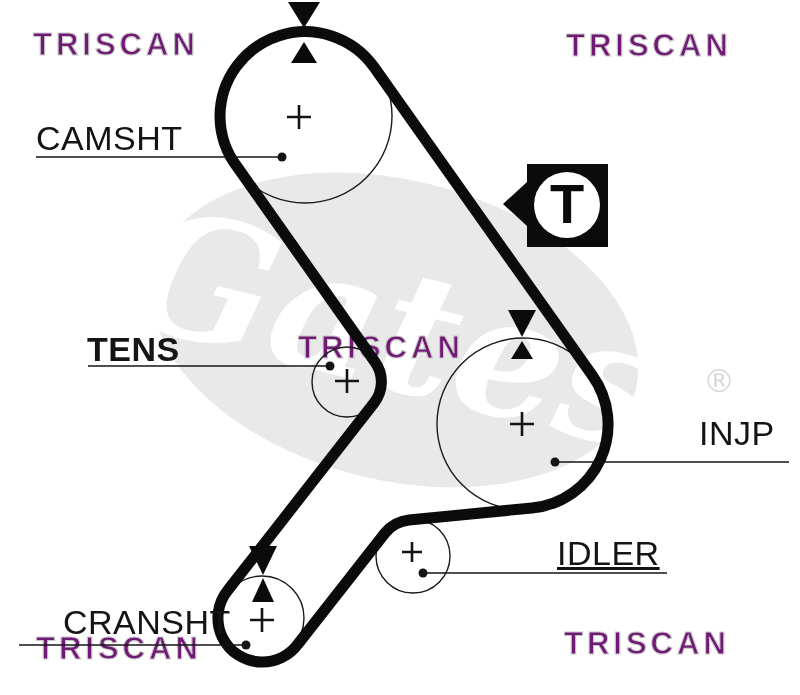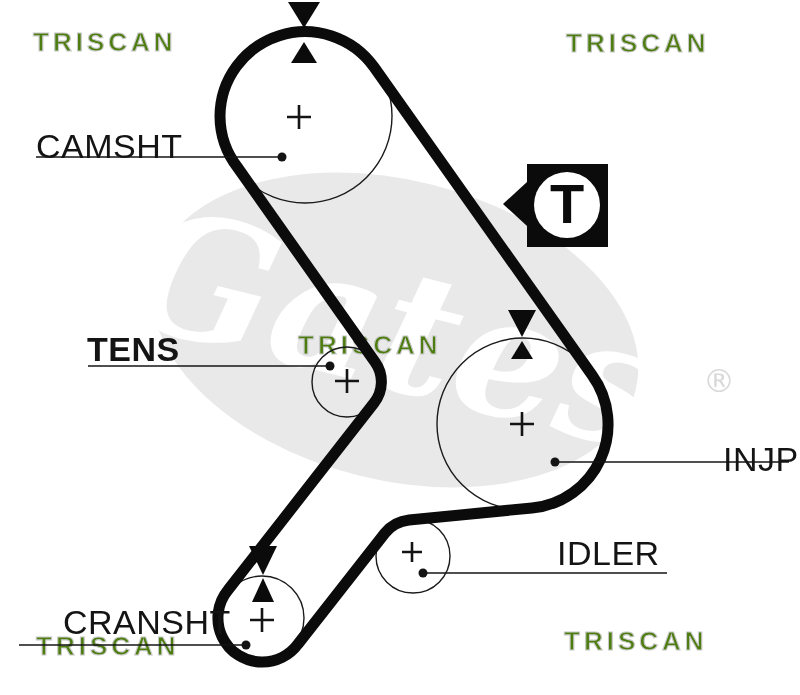--- a/index.html
+++ b/index.html
@@ -4,22 +4,22 @@
 <style>
   html,body{margin:0;padding:0;background:#ffffff;}
   .stage{
     position:relative;width:800px;height:695px;background:#ffffff;
     overflow:hidden;font-family:"Liberation Sans", sans-serif;
   }
   
   .wm{
     position:absolute;z-index:0;
     font-family:"Liberation Sans", sans-serif;
-    font-weight:700;font-size:26px;letter-spacing:4px;
-    color:#4d7c0f;-webkit-text-stroke:1.1px #c9c9c9;
+    font-weight:700;font-size:31px;letter-spacing:4px;
+    color:#701a75;-webkit-text-stroke:1.1px #c9c9c9;
     white-space:nowrap;user-select:none;
   }
   .gates-svg{position:absolute;left:0;top:0;z-index:0;}
   .registered{
     position:absolute;z-index:0;font-size:32px;color:#d9d9d9;
     font-family:"DejaVu Sans", sans-serif;
   }
   
   .diagram-svg{position:absolute;left:0;top:0;z-index:1;pointer-events:none;}
   
@@ -112,24 +112,24 @@
     </g>
     <g fill="#141414">
       <circle cx="282" cy="157" r="4.5"></circle>
       <circle cx="330" cy="366" r="4.5"></circle>
       <circle cx="555" cy="462" r="4.5"></circle>
       <circle cx="423" cy="573" r="4.5"></circle>
       <circle cx="246" cy="645" r="4.5"></circle>
     </g>
   </svg>
 
-  <div class="part-label" style="left:36px;top:129px;">CAMSHT</div>
+  <div class="part-label" style="left:36px;top:121px;">CAMSHT</div>
   <div class="part-label" style="left:87px;top:332px;font-weight:bold;">TENS</div>
-  <div class="part-label" style="left:699px;top:442px;margin-left:24px;">INJP</div>
-  <div class="part-label" style="left:557px;top:536px;">IDLER</div>
+  <div class="part-label" style="left:699px;top:416px;">INJP</div>
+  <div class="part-label" style="left:557px;top:536px;text-decoration:underline;">IDLER</div>
   <div class="part-label" style="left:18px;top:605px;margin-left:45px;">CRANSHT</div>
 
   <div class="tlogo">
     <div class="tlogo-tip"></div>
     <div class="tlogo-box"></div>
     <div class="tlogo-circle">
       <span class="tlogo-letter">T</span>
     </div>
   </div>
 

